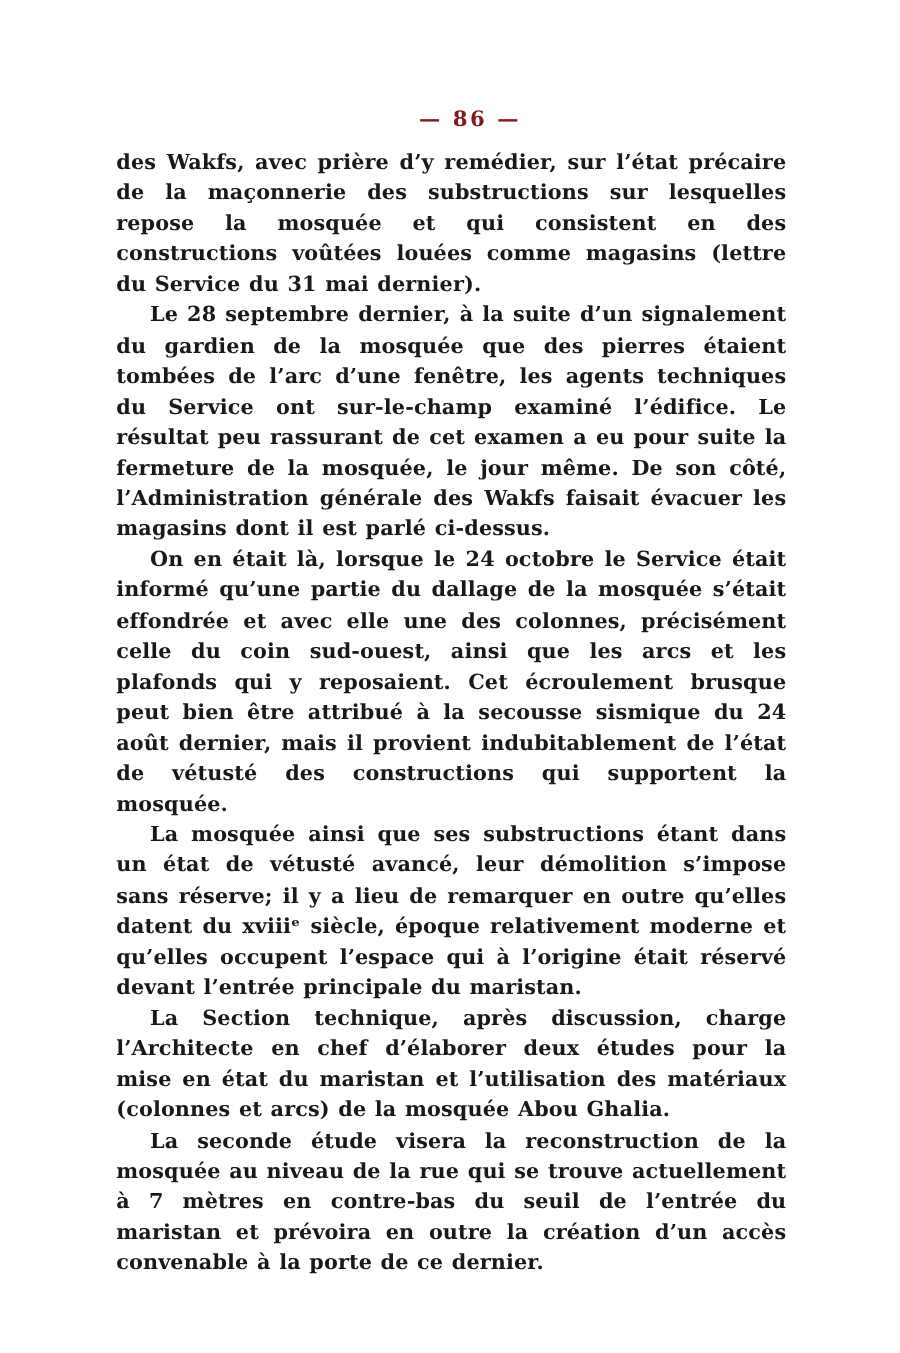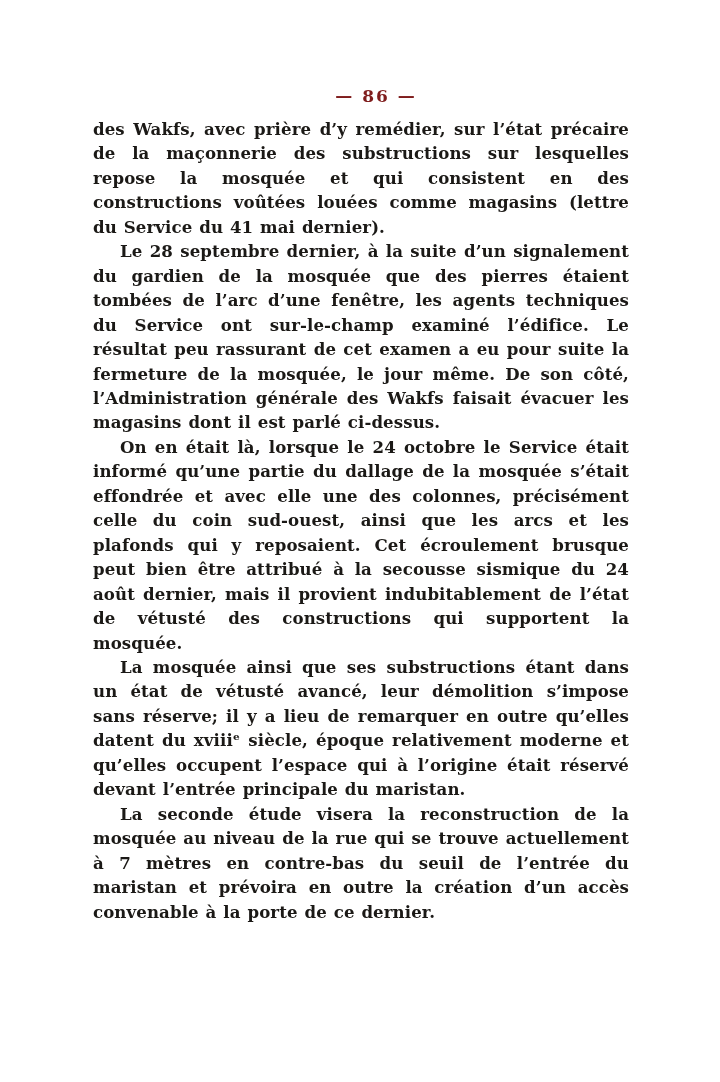--- a/index.html
+++ b/index.html
@@ -56,21 +56,22 @@
   }
 </style>
 </head>
 <body>
 
 <div class="scan-page">
 
   <div class="page-header">— 86 —</div>
 
   <div class="text-block">
-    <p class="no-indent">des Wakfs, avec prière d’y remédier, sur l’état précaire de la maçonnerie des substructions sur lesquelles repose la mosquée et qui consistent en des constructions voûtées louées comme magasins (lettre du Service du 41 mai dernier).</p>
+    <p class="no-indent">des Wakfs, avec prière d’y remédier, sur l’état précaire de la maçonnerie des substructions sur lesquelles repose la mosquée et qui consistent en des constructions voûtées louées comme magasins (lettre du Service du 31 mai dernier).</p>
     <p>Le 28 septembre dernier, à la suite d’un signalement du gardien de la mosquée que des pierres étaient tombées de l’arc d’une fenêtre, les agents techniques du Service ont sur-le-champ examiné l’édifice. Le résultat peu rassurant de cet examen a eu pour suite la fermeture de la mosquée, le jour même. De son côté, l’Administration générale des Wakfs faisait évacuer les magasins dont il est parlé ci-dessus.</p>
     <p>On en était là, lorsque le 24 octobre le Service était informé qu’une partie du dallage de la mosquée s’était effondrée et avec elle une des colonnes, précisément celle du coin sud-ouest, ainsi que les arcs et les plafonds qui y reposaient. Cet écroulement brusque peut bien être attribué à la secousse sismique du 24 août dernier, mais il provient indubitablement de l’état de vétusté des constructions qui supportent la mosquée.</p>
     <p>La mosquée ainsi que ses substructions étant dans un état de vétusté avancé, leur démolition s’impose sans réserve; il y a lieu de remarquer en outre qu’elles datent du xviiiᵉ siècle, époque relativement moderne et qu’elles occupent l’espace qui à l’origine était réservé devant l’entrée principale du maristan.</p>
+    <p>La Section technique, après discussion, charge l’Architecte en chef d’élaborer deux études pour la mise en état du maristan et l’utilisation des matériaux (colonnes et arcs) de la mosquée Abou Ghalia.</p>
     <p>La seconde étude visera la reconstruction de la mosquée au niveau de la rue qui se trouve actuellement à 7 mètres en contre-bas du seuil de l’entrée du maristan et prévoira en outre la création d’un accès convenable à la porte de ce dernier.</p>
 
   </div>
 
 </div>
 
 </body></html>

